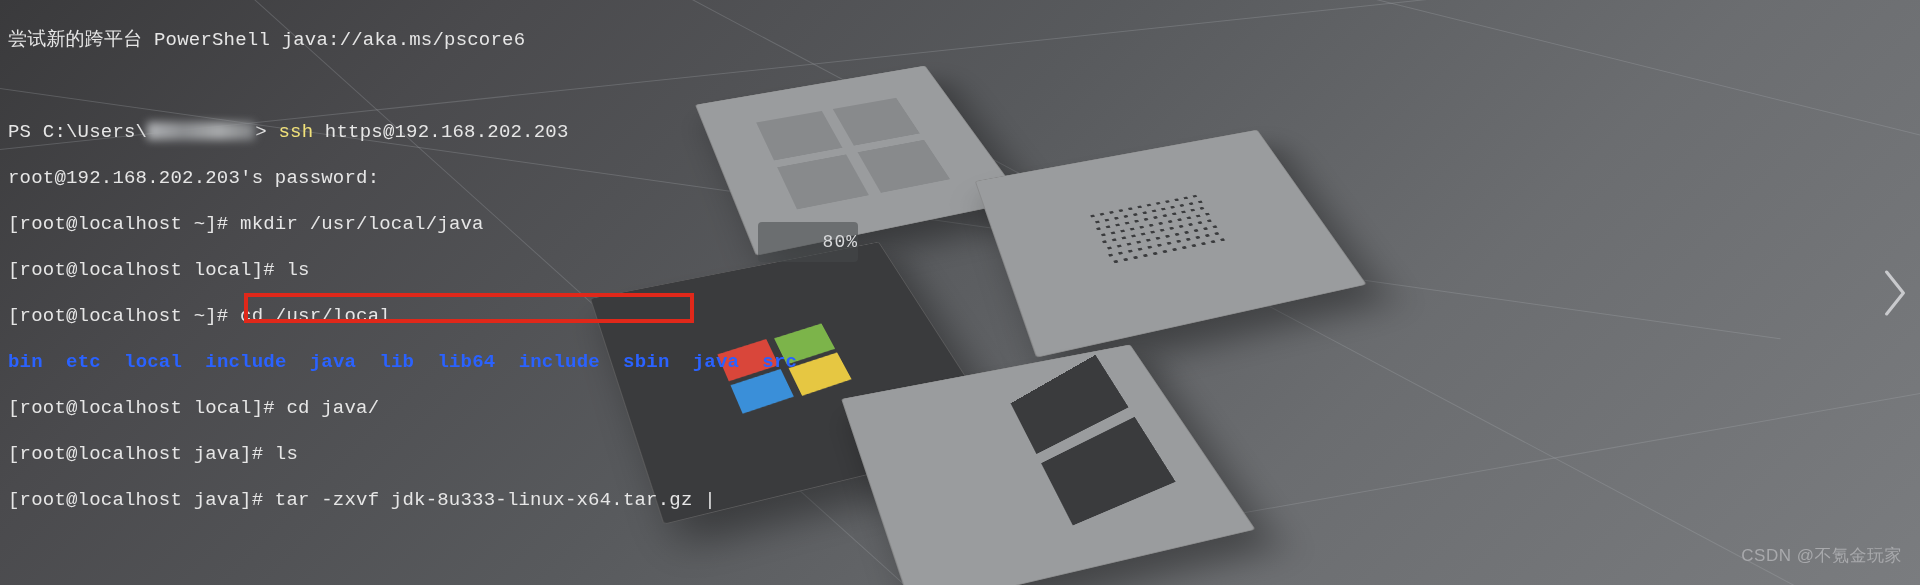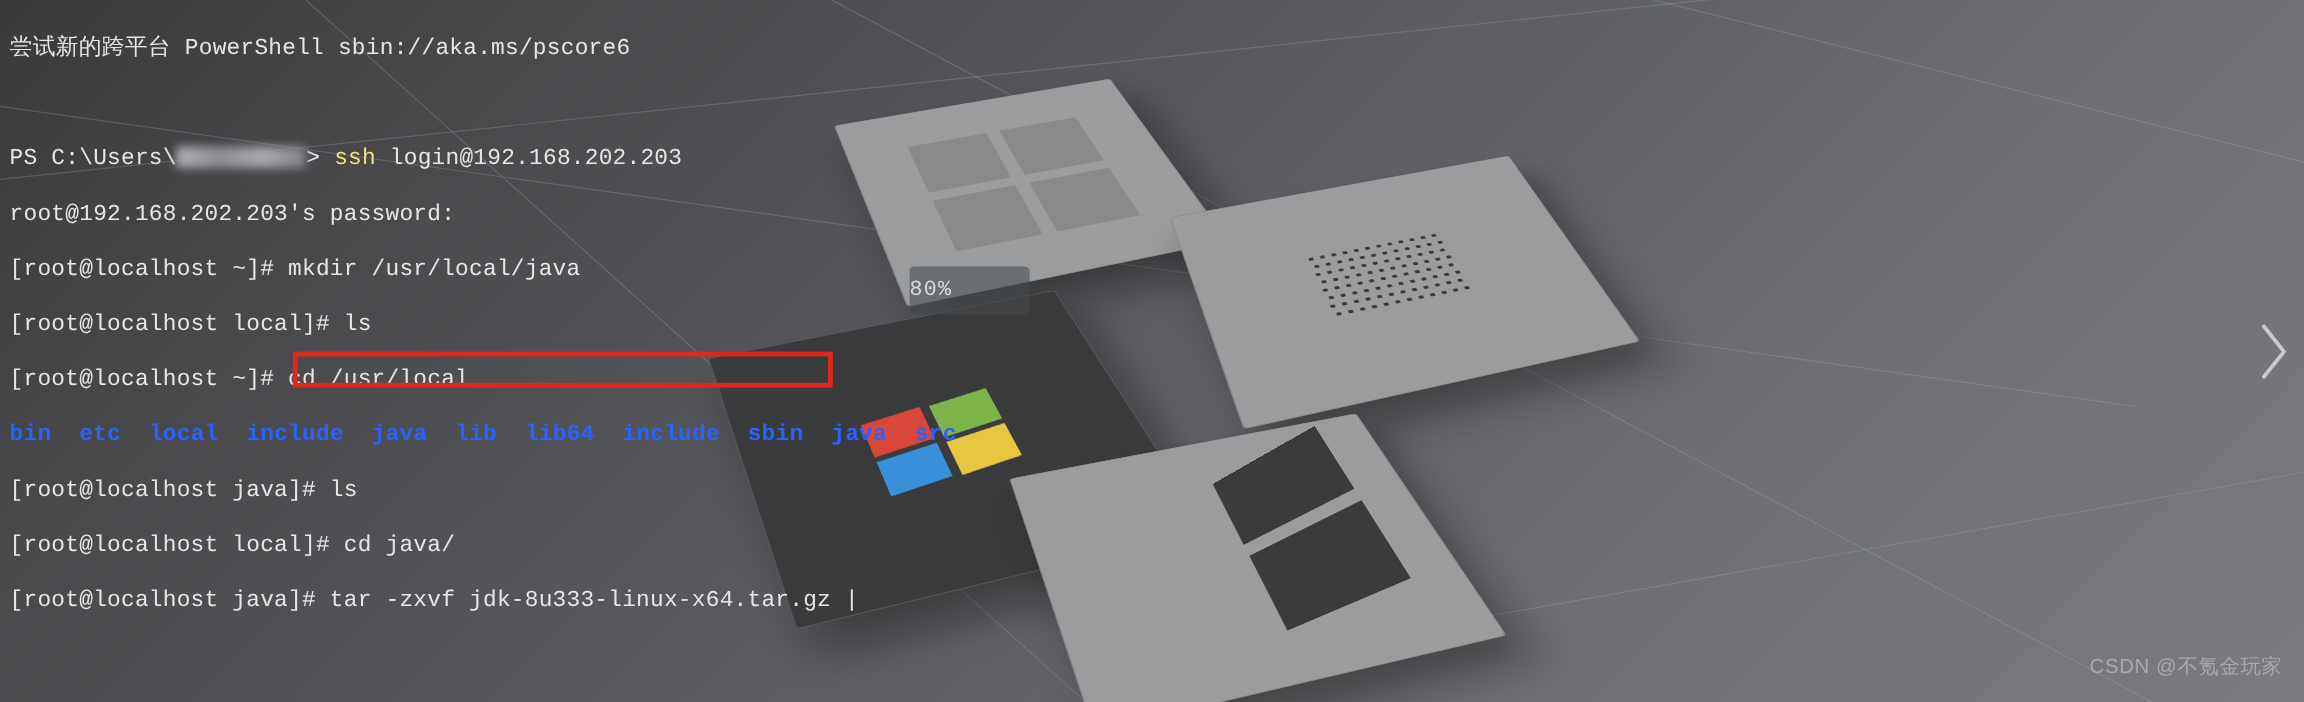--- a/index.html
+++ b/index.html
@@ -67,21 +67,21 @@
     }
     .percent-badge {
       position:absolute;
       left: 758px;
       top: 222px;
       width: 100px; height: 40px;
       background: rgba(70,72,74,0.55);
       border-radius: 4px;
       color:#d8d9db;
       font-size:18px;
-      display:flex; align-items:center; justify-content:flex-start;
+      display:flex; align-items:center; justify-content:flex-end;
       z-index:4;
       letter-spacing:1px;
     }
     .watermark {
       position:absolute;
       right: 18px; bottom: 18px;
       color:#a8a9ac;
       font-family: "Microsoft YaHei", Arial, sans-serif;
       font-size:17px;
       letter-spacing:0.5px;
@@ -238,30 +238,30 @@
     <div class="wcut" style="transform:perspective(400px) rotateY(-20deg)">
       <div class="wq" style="left:0; top:0; width:44%; height:46%; background:#3a3b3d;"></div>
       <div class="wq" style="right:0; top:-4%; width:48%; height:50%; background:#3a3b3d;"></div>
       <div class="wq" style="left:0; bottom:0; width:44%; height:46%; background:#3a3b3d;"></div>
       <div class="wq" style="right:0; bottom:-4%; width:48%; height:50%; background:#3a3b3d;"></div>
     </div>
   </div>
 </div>
 
 <div class="terminal">
-<div><span>尝试新的跨平台 PowerShell </span><span>sbin://aka.ms/pscore6</span></div>
+<div><span>尝试新的跨平台 PowerShell </span><span>java://aka.ms/pscore6</span></div>
 <div>&nbsp;</div>
-<div><span>PS C:\Users\</span><span class="blur-box"></span><span>&gt; </span><span class="yellow">ssh</span><span> login@192.168.202.203</span></div>
+<div><span>PS C:\Users\</span><span class="blur-box"></span><span>&gt; </span><span class="yellow">ssh</span><span> https@192.168.202.203</span></div>
 <div>root@192.168.202.203's password:</div>
 <div><span>[root@localhost ~]# </span><span>mkdir /usr/local/java</span></div>
 <div><span>[root@localhost local]# </span><span>ls</span></div>
 <div><span>[root@localhost ~]# </span><span>cd /usr/local</span></div>
 <div id="dirlist"><span class="blue">bin</span>  <span class="blue">etc</span>  <span class="blue">local</span>  <span class="blue">include</span>  <span class="blue">java</span>  <span class="blue">lib</span>  <span class="blue">lib64</span>  <span class="blue">include</span>  <span class="blue">sbin</span>  <span class="blue">java</span>  <span class="blue">src</span></div>
+<div><span>[root@localhost local]# </span><span>cd java/</span></div>
 <div><span>[root@localhost java]# </span><span>ls</span></div>
-<div><span>[root@localhost local]# </span><span>cd java/</span></div>
 <div><span>[root@localhost java]# </span><span>tar -zxvf jdk-8u333-linux-x64.tar.gz </span><span>|</span></div>
 </div>
 
 <div class="highlight-box"></div>
 
 <div class="percent-badge">
   <span>80%</span>
 </div>
 
 <div class="watermark">CSDN @不氪金玩家</div>

